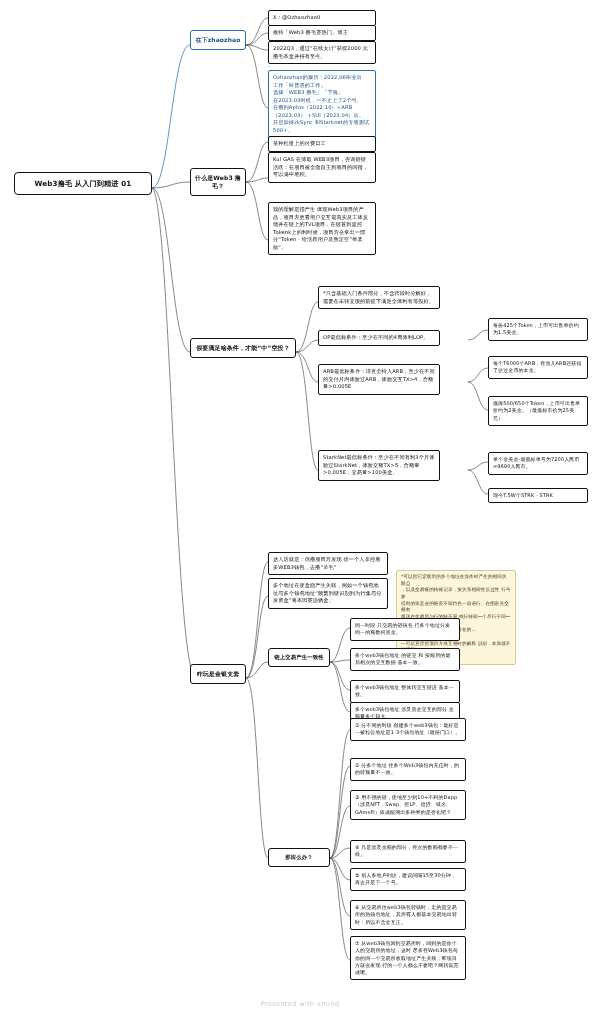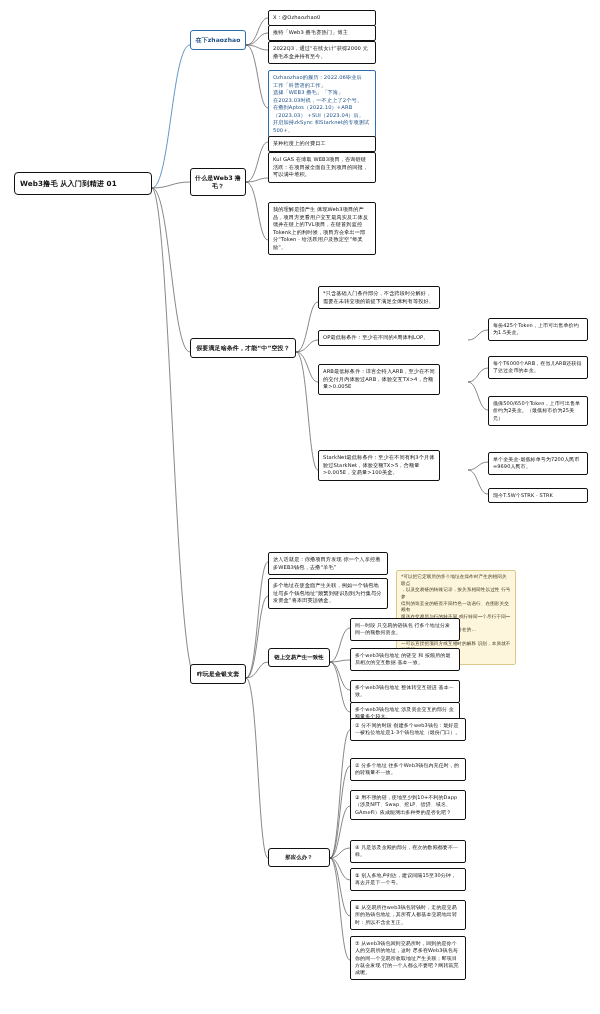--- a/index.html
+++ b/index.html
@@ -4,21 +4,21 @@
 <style>
   html,body{margin:0;padding:0;background:#ffffff;}
   body{width:600px;height:1014px;position:relative;overflow:hidden;
        font-family:"DejaVu Sans","Liberation Sans",sans-serif;}
   #canvas{position:absolute;left:0;top:0;width:600px;height:1014px;}
   svg.links{position:absolute;left:0;top:0;width:600px;height:1014px;pointer-events:none;}
   .node{position:absolute;box-sizing:border-box;background:#ffffff;
         border:1px solid #111;border-radius:2px;padding:3px 4px;
         font-size:5.2px;line-height:1.45;color:#111;letter-spacing:0.1px;}
   .root{border:1.6px solid #111;border-radius:4px;font-size:7.2px;font-weight:bold;
-        text-align:left;padding:6px 5px;line-height:1.3;}
+        text-align:center;padding:6px 5px;line-height:1.3;}
   .l1{border:1px solid #111;border-radius:3px;font-size:6px;font-weight:bold;
       text-align:center;padding:5px 4px;line-height:1.35;}
   .l2{font-size:5.2px;}
   .l3{font-size:5px;}
   .blue{border-color:#2f6fb0;color:#1c4f86;}
   .note{background:#fdf6dc;border:1px solid #d8c98a;color:#3a3320;font-size:4.6px;}
   .wm{position:absolute;left:0;right:0;bottom:6px;text-align:center;
       font-size:6.5px;color:#c9c9c9;letter-spacing:0.4px;}
 </style>
 </head>
@@ -126,13 +126,14 @@
 
   <div class="node l1" style="left:268px;top:848px;width:62px;font-size:5.4px;">那应么办？</div>
   <div class="node l3" style="left:350px;top:718px;width:116px;">① 分不同的时段 创建多个web3钱包：最好是一被粒位地址是1-3个钱包地址（最份门口）。</div>
   <div class="node l3" style="left:350px;top:758px;width:116px;">② 分多个地址 往多个Web3钱包内充任时，的的转额量不一致。</div>
   <div class="node l3" style="left:350px;top:790px;width:116px;">③ 用不强的链，使地至少到10+不利的Dapp（涉及NFT、Swap、挖LP、借贷、域名、GAmeFi）依成能测出多种类的是否化吧？</div>
   <div class="node l3" style="left:350px;top:840px;width:116px;">④ 凡是涉及金额的部分，在次的数额都要不一样。</div>
   <div class="node l3" style="left:350px;top:868px;width:116px;">⑤ 别人多地户列达，建议间隔15至30分钟，再去开是下一个号。</div>
   <div class="node l3" style="left:350px;top:900px;width:116px;">⑥ 从交易所往web3钱包转钱时，走的是交易所的热钱包地址，其所有人都基本交易地出转时：所以不含全互正。</div>
   <div class="node l3" style="left:350px;top:936px;width:116px;">⑦ 从web3钱包回到交易所时，回到的是你个人的交易所的地址，这时 尽多在Web3钱包与你的同一个交易所收取地址产生关联；即项目方就会发现 行的一个人都么不要吧？网转就完成呢。</div>
 
+  <div class="wm">Presented with xmind</div>
 </div>
 
 </body></html>

